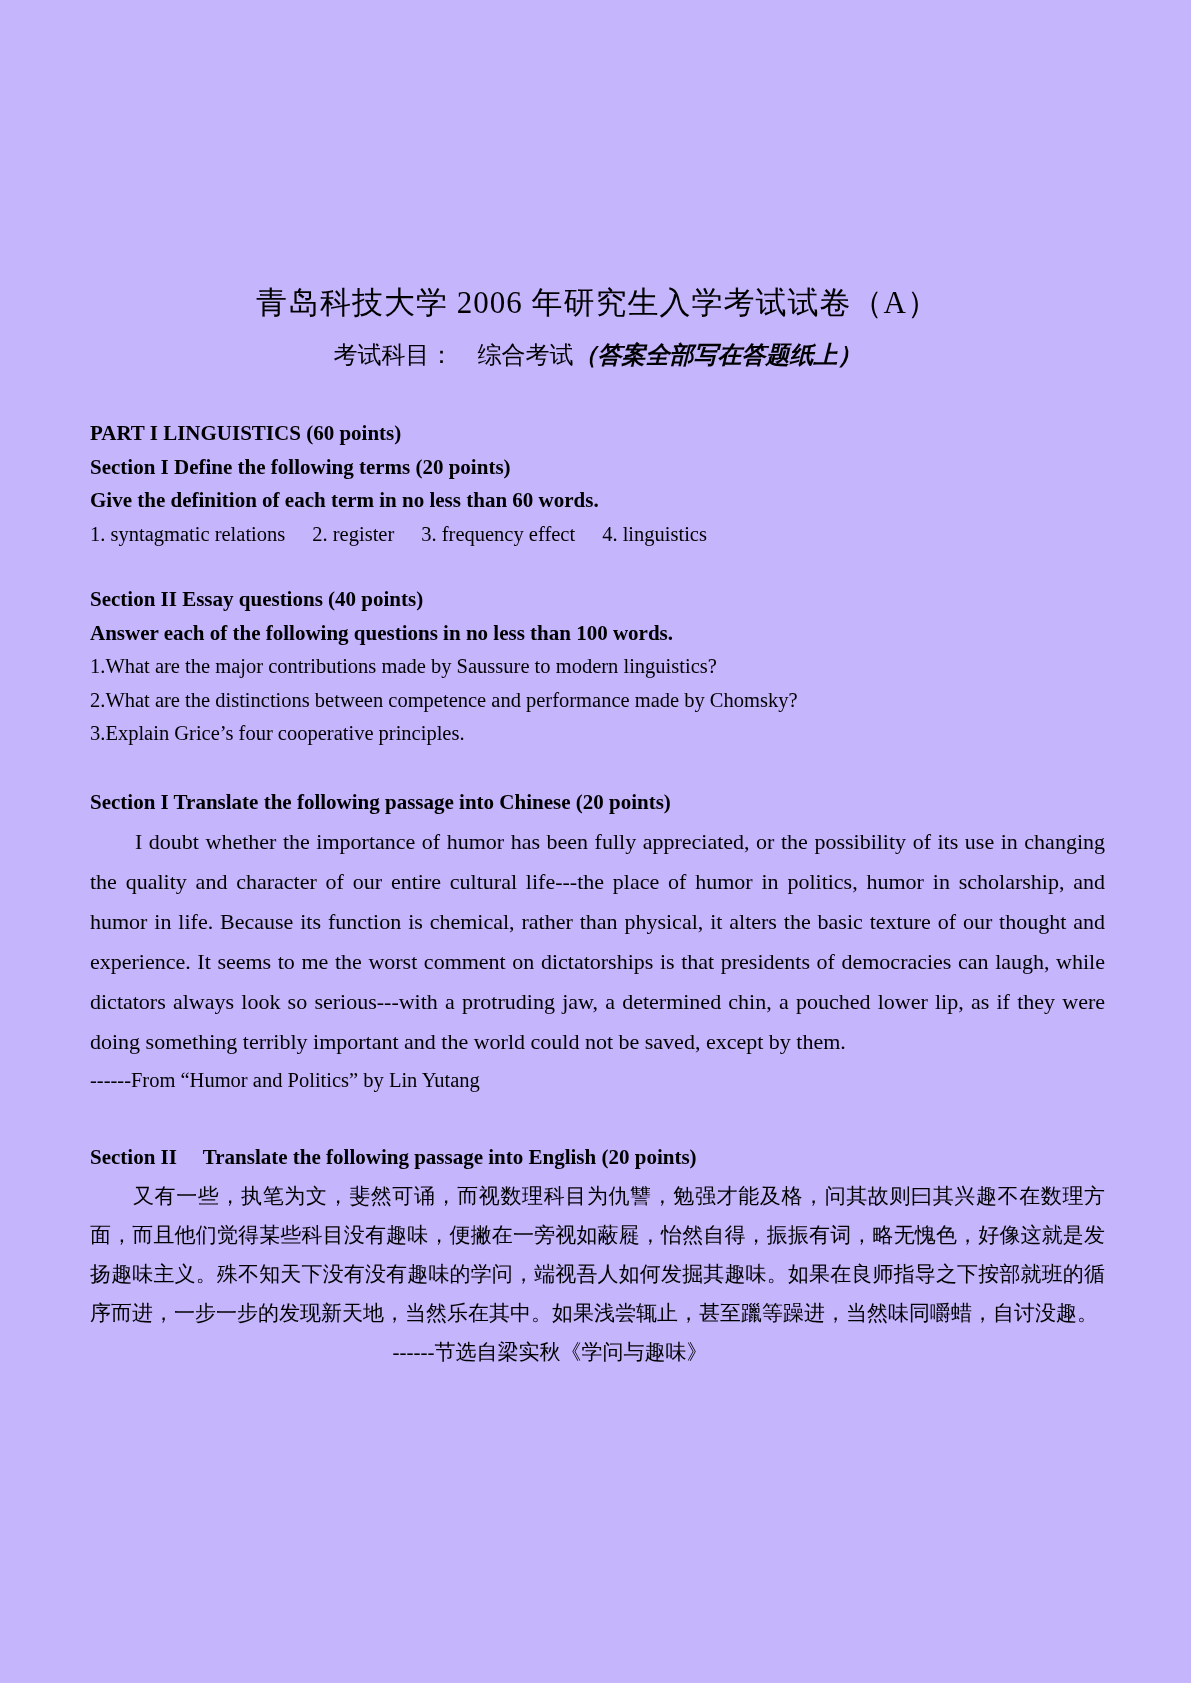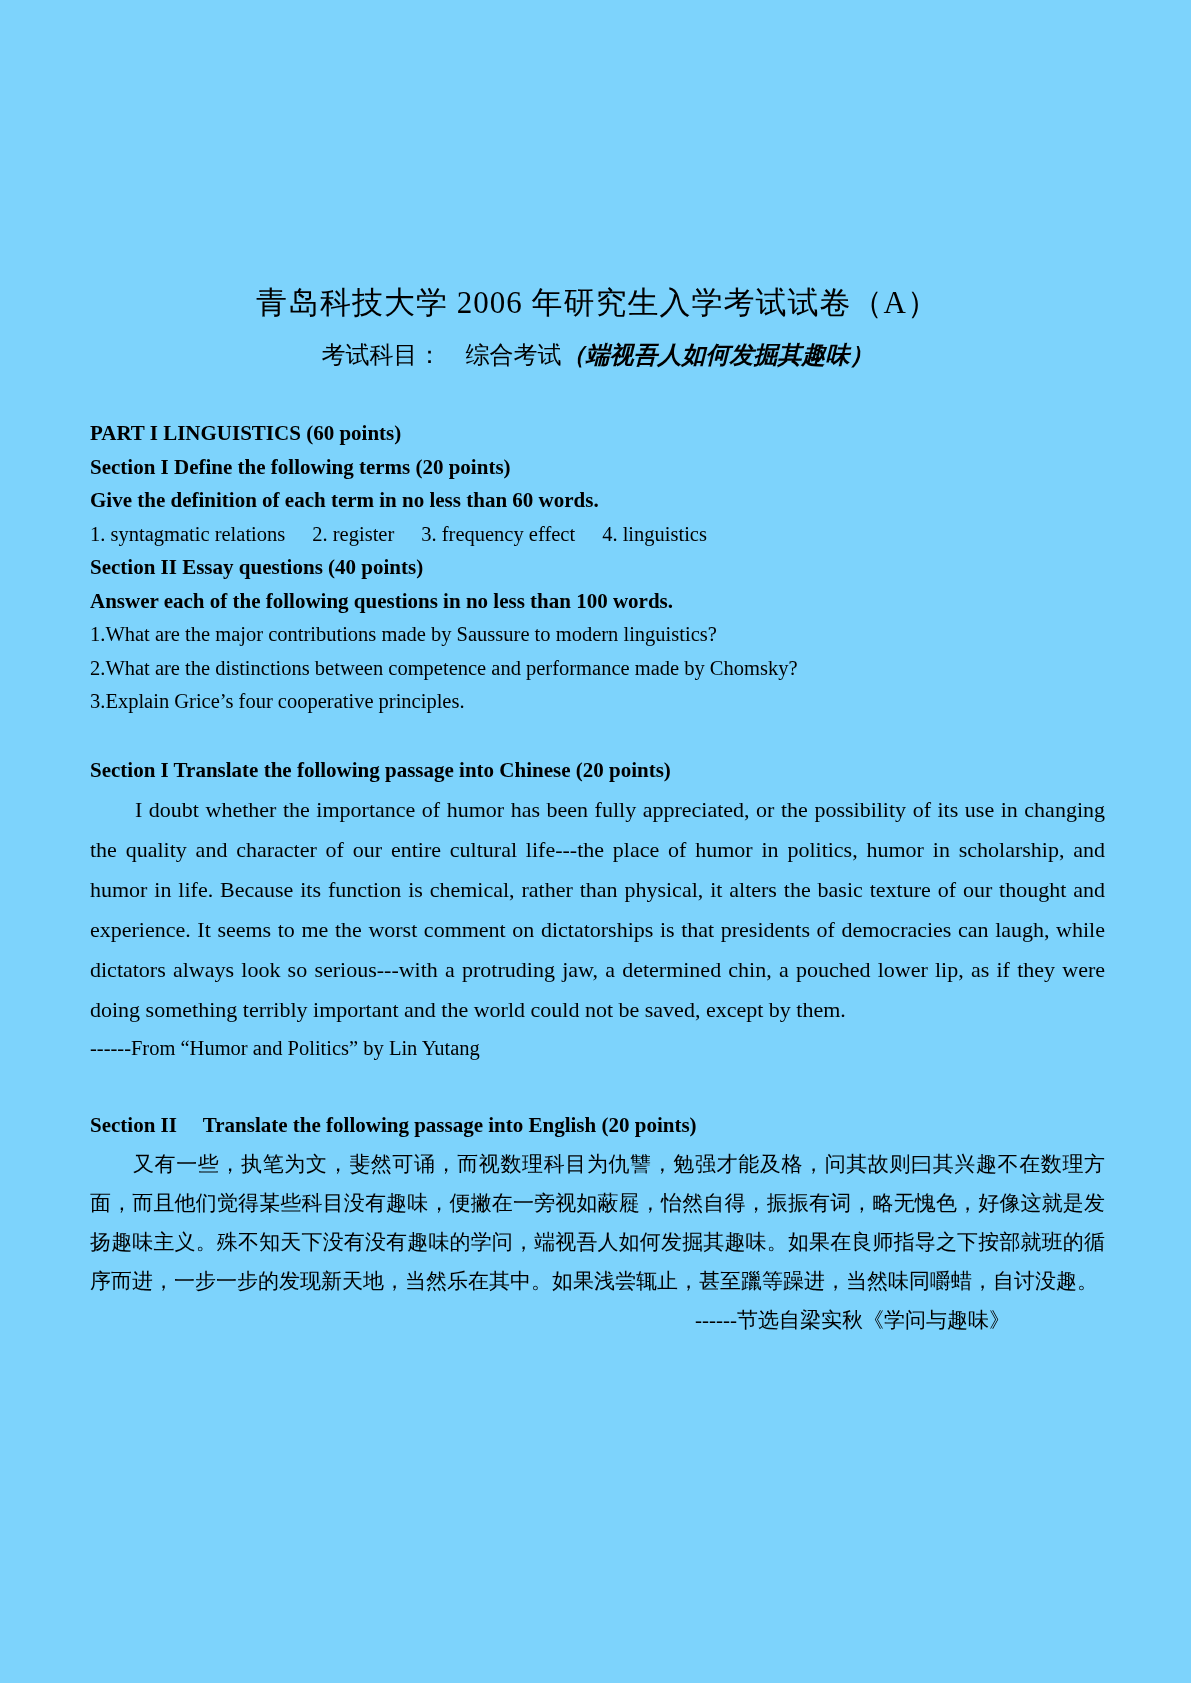--- a/index.html
+++ b/index.html
@@ -4,21 +4,21 @@
 <style>
   html, body {
     margin: 0;
     padding: 0;
     background: #ffffff;
   }
   .page {
     position: relative;
     width: 1191px;
     height: 1683px;
-    background: #7dd3fc;
+    background: #c4b5fd;
     box-sizing: border-box;
     padding: 283px 86px 0 90px;
     color: #000000;
     font-family: "Liberation Serif", "DejaVu Serif", serif;
     overflow: hidden;
   }
   .doc-title {
     font-size: 31px;
     line-height: 40px;
     text-align: center;
@@ -47,21 +47,21 @@
     font-size: 20.5px;
     line-height: 33.5px;
   }
   .terms-row {
     display: flex;
     flex-direction: row;
     align-items: flex-start;
   }
   .terms-row .term { margin-right: 27px; }
   .terms-row .term:last-child { margin-right: 0; }
-  .sec2-block { }
+  .sec2-block { margin-top: 32px; }
   .part2-block { margin-top: 35px; }
   .passage-en {
     font-size: 22px;
     line-height: 40px;
     text-align: justify;
     text-indent: 45px;
     margin-top: 3px;
   }
   .attr-line-en {
     font-size: 20.5px;
@@ -73,33 +73,33 @@
   .passage-zh {
     font-size: 21px;
     line-height: 39px;
     text-align: justify;
     text-indent: 43px;
     margin-top: 3px;
   }
   .attr-line-zh {
     font-size: 21px;
     line-height: 39px;
-    text-align: right;
+    text-align: center;
     padding-right: 95px;
     white-space: nowrap;
   }
 </style>
 </head>
 <body>
 
 <div class="page">
 
   <div class="doc-title">青岛科技大学 2006 年研究生入学考试试卷（A）</div>
 
-  <div class="doc-subtitle"><span>考试科目：　综合考试</span><span class="note">（端视吾人如何发掘其趣味）</span></div>
+  <div class="doc-subtitle"><span>考试科目：　综合考试</span><span class="note">（答案全部写在答题纸上）</span></div>
 
   <div class="part1-block">
     <div class="h-line">PART I LINGUISTICS (60 points)</div>
     <div class="h-line">Section I Define the following terms (20 points)</div>
     <div class="h-line">Give the definition of each term in no less than 60 words.</div>
     <div class="plain-line terms-row">
       <span class="term">1. syntagmatic relations</span>
       <span class="term">2. register</span>
       <span class="term">3. frequency effect</span>
       <span class="term">4. linguistics</span>

